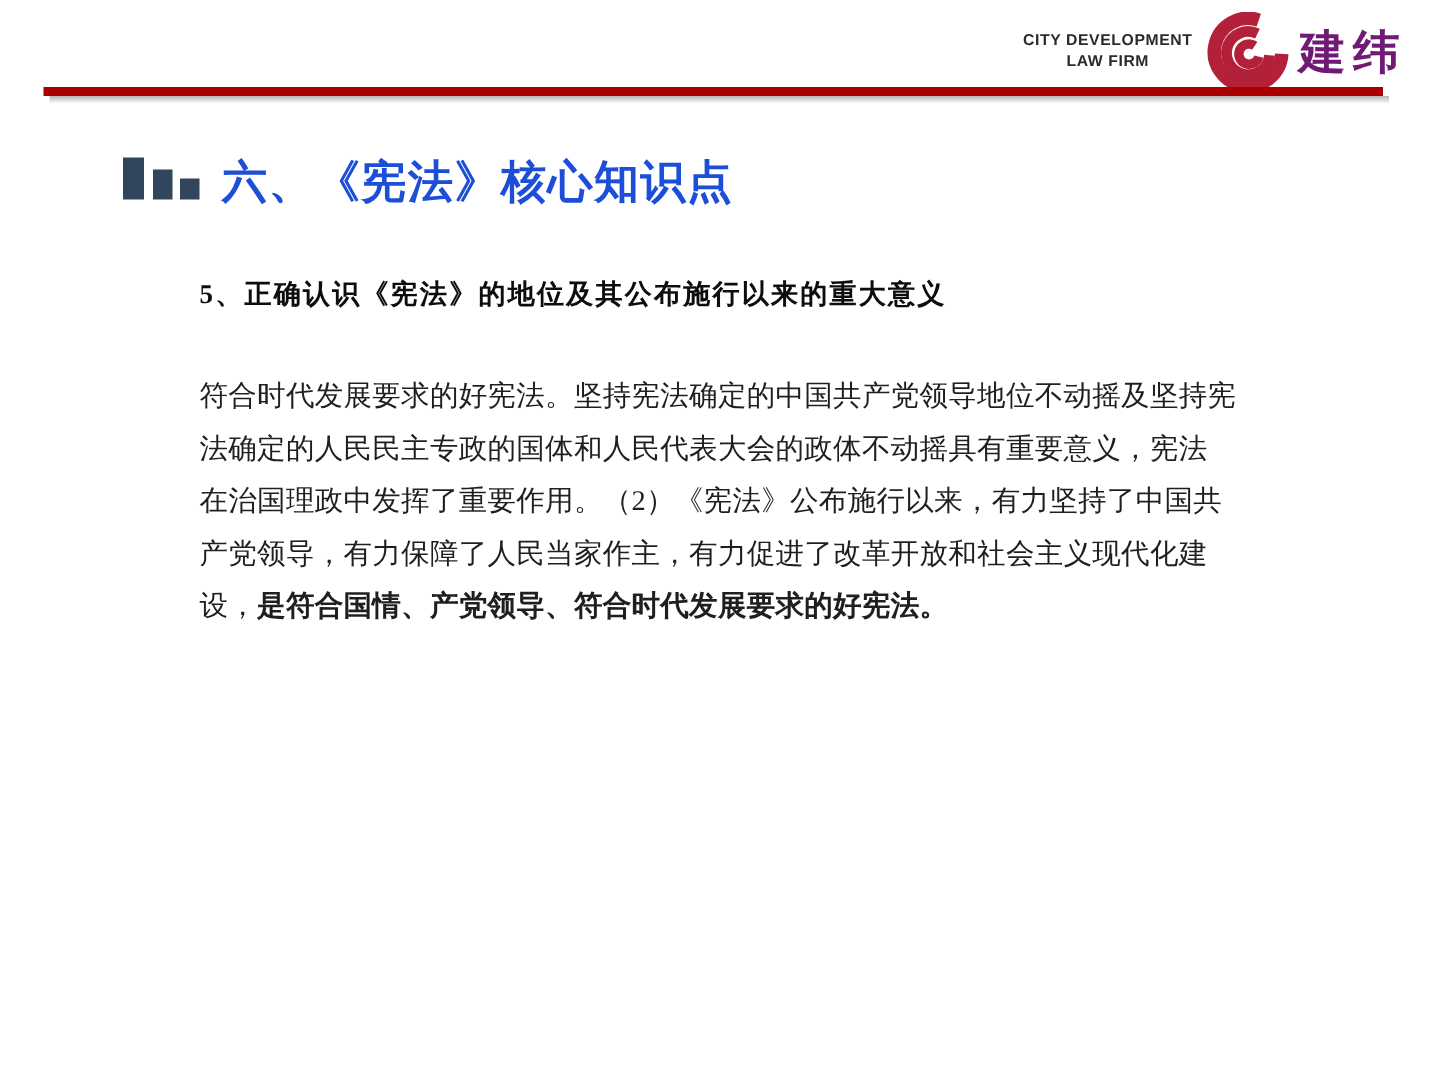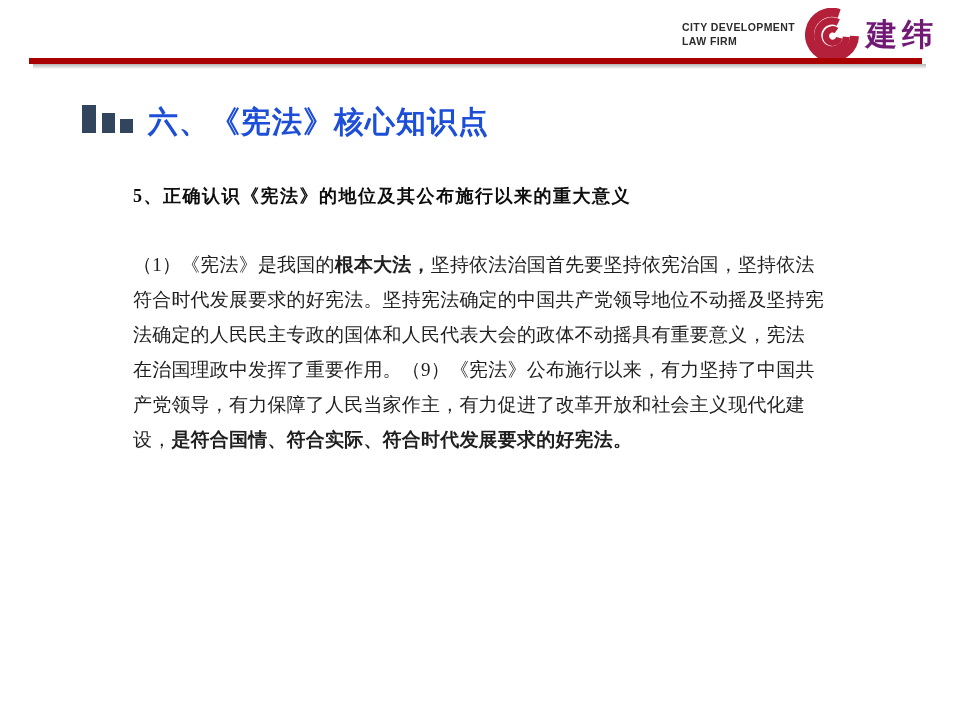--- a/index.html
+++ b/index.html
@@ -15,21 +15,21 @@
 
   
   .logo {
     position: absolute;
     top: 8px;
     right: 22px;
     display: flex;
     align-items: center;
   }
   .logo-en {
-    text-align: left;
+    text-align: center;
     font-family: "Liberation Sans", sans-serif;
     font-weight: bold;
     font-size: 10.5px;
     letter-spacing: 0.4px;
     color: #2b2b2b;
     line-height: 1.3;
     margin-right: 9px;
   }
   .logo-mark { display: inline-block; width: 56px; height: 54px; }
   .logo-cn {
@@ -144,21 +144,20 @@
   <div class="bars">
     <i></i>
     <i></i>
     <i></i>
   </div>
   <h1 class="slide-title">六、《宪法》核心知识点</h1>
 
   <h2 class="subtitle">5、正确认识《宪法》的地位及其公布施行以来的重大意义</h2>
 
   <div class="body-text" id="paragraph">
-      <div class="body-line"><span class="seg">（1）《宪法》是我国的</span><span class="seg-bold">根本大法，</span><span class="seg">坚持依法治国首先要坚持依宪治国，坚持依法</span></div>
       <div class="body-line"><span class="seg">符合时代发展要求的好宪法。坚持宪法确定的中国共产党领导地位不动摇及坚持宪</span></div>
       <div class="body-line"><span class="seg">法确定的人民民主专政的国体和人民代表大会的政体不动摇具有重要意义，宪法</span></div>
-      <div class="body-line"><span class="seg">在治国理政中发挥了重要作用。（9）《宪法》公布施行以来，有力坚持了中国共</span></div>
+      <div class="body-line"><span class="seg">在治国理政中发挥了重要作用。（2）《宪法》公布施行以来，有力坚持了中国共</span></div>
       <div class="body-line"><span class="seg">产党领导，有力保障了人民当家作主，有力促进了改革开放和社会主义现代化建</span></div>
-      <div class="body-line"><span class="seg">设，</span><span class="seg-bold">是符合国情、符合实际、符合时代发展要求的好宪法。</span></div>
+      <div class="body-line"><span class="seg">设，</span><span class="seg-bold">是符合国情、产党领导、符合时代发展要求的好宪法。</span></div>
     </div>
 
 </div>
 
 </body></html>

